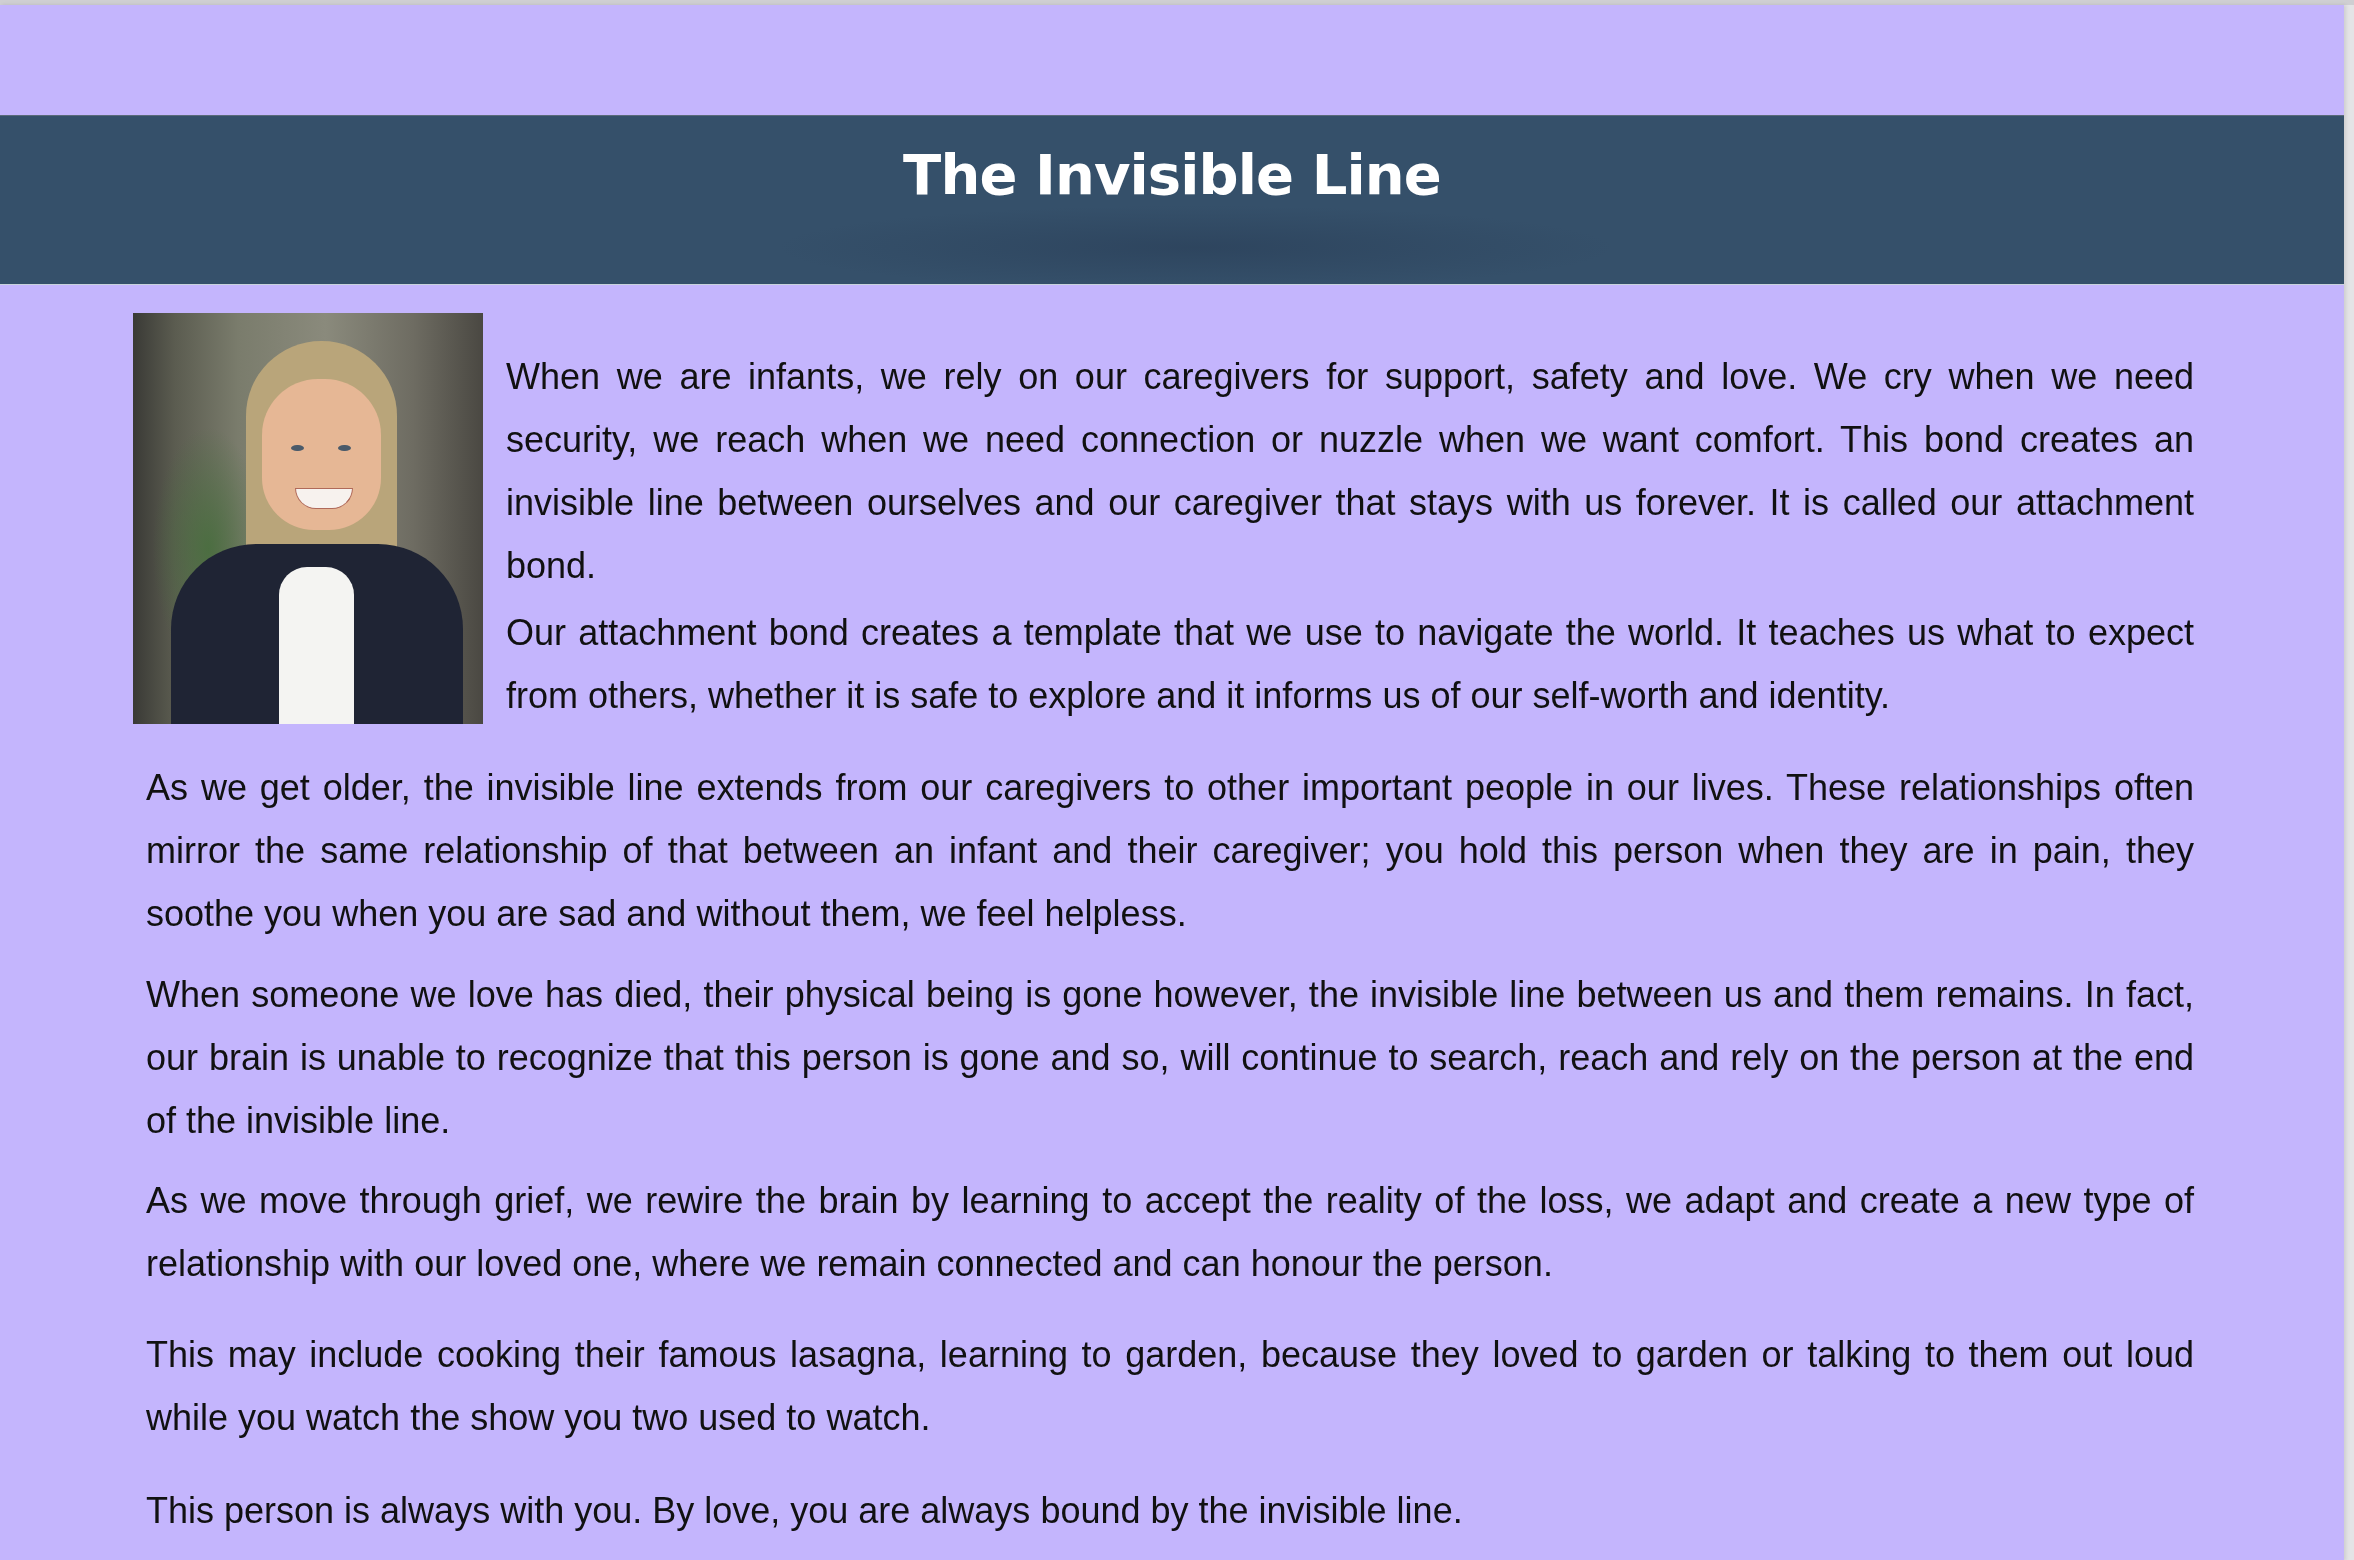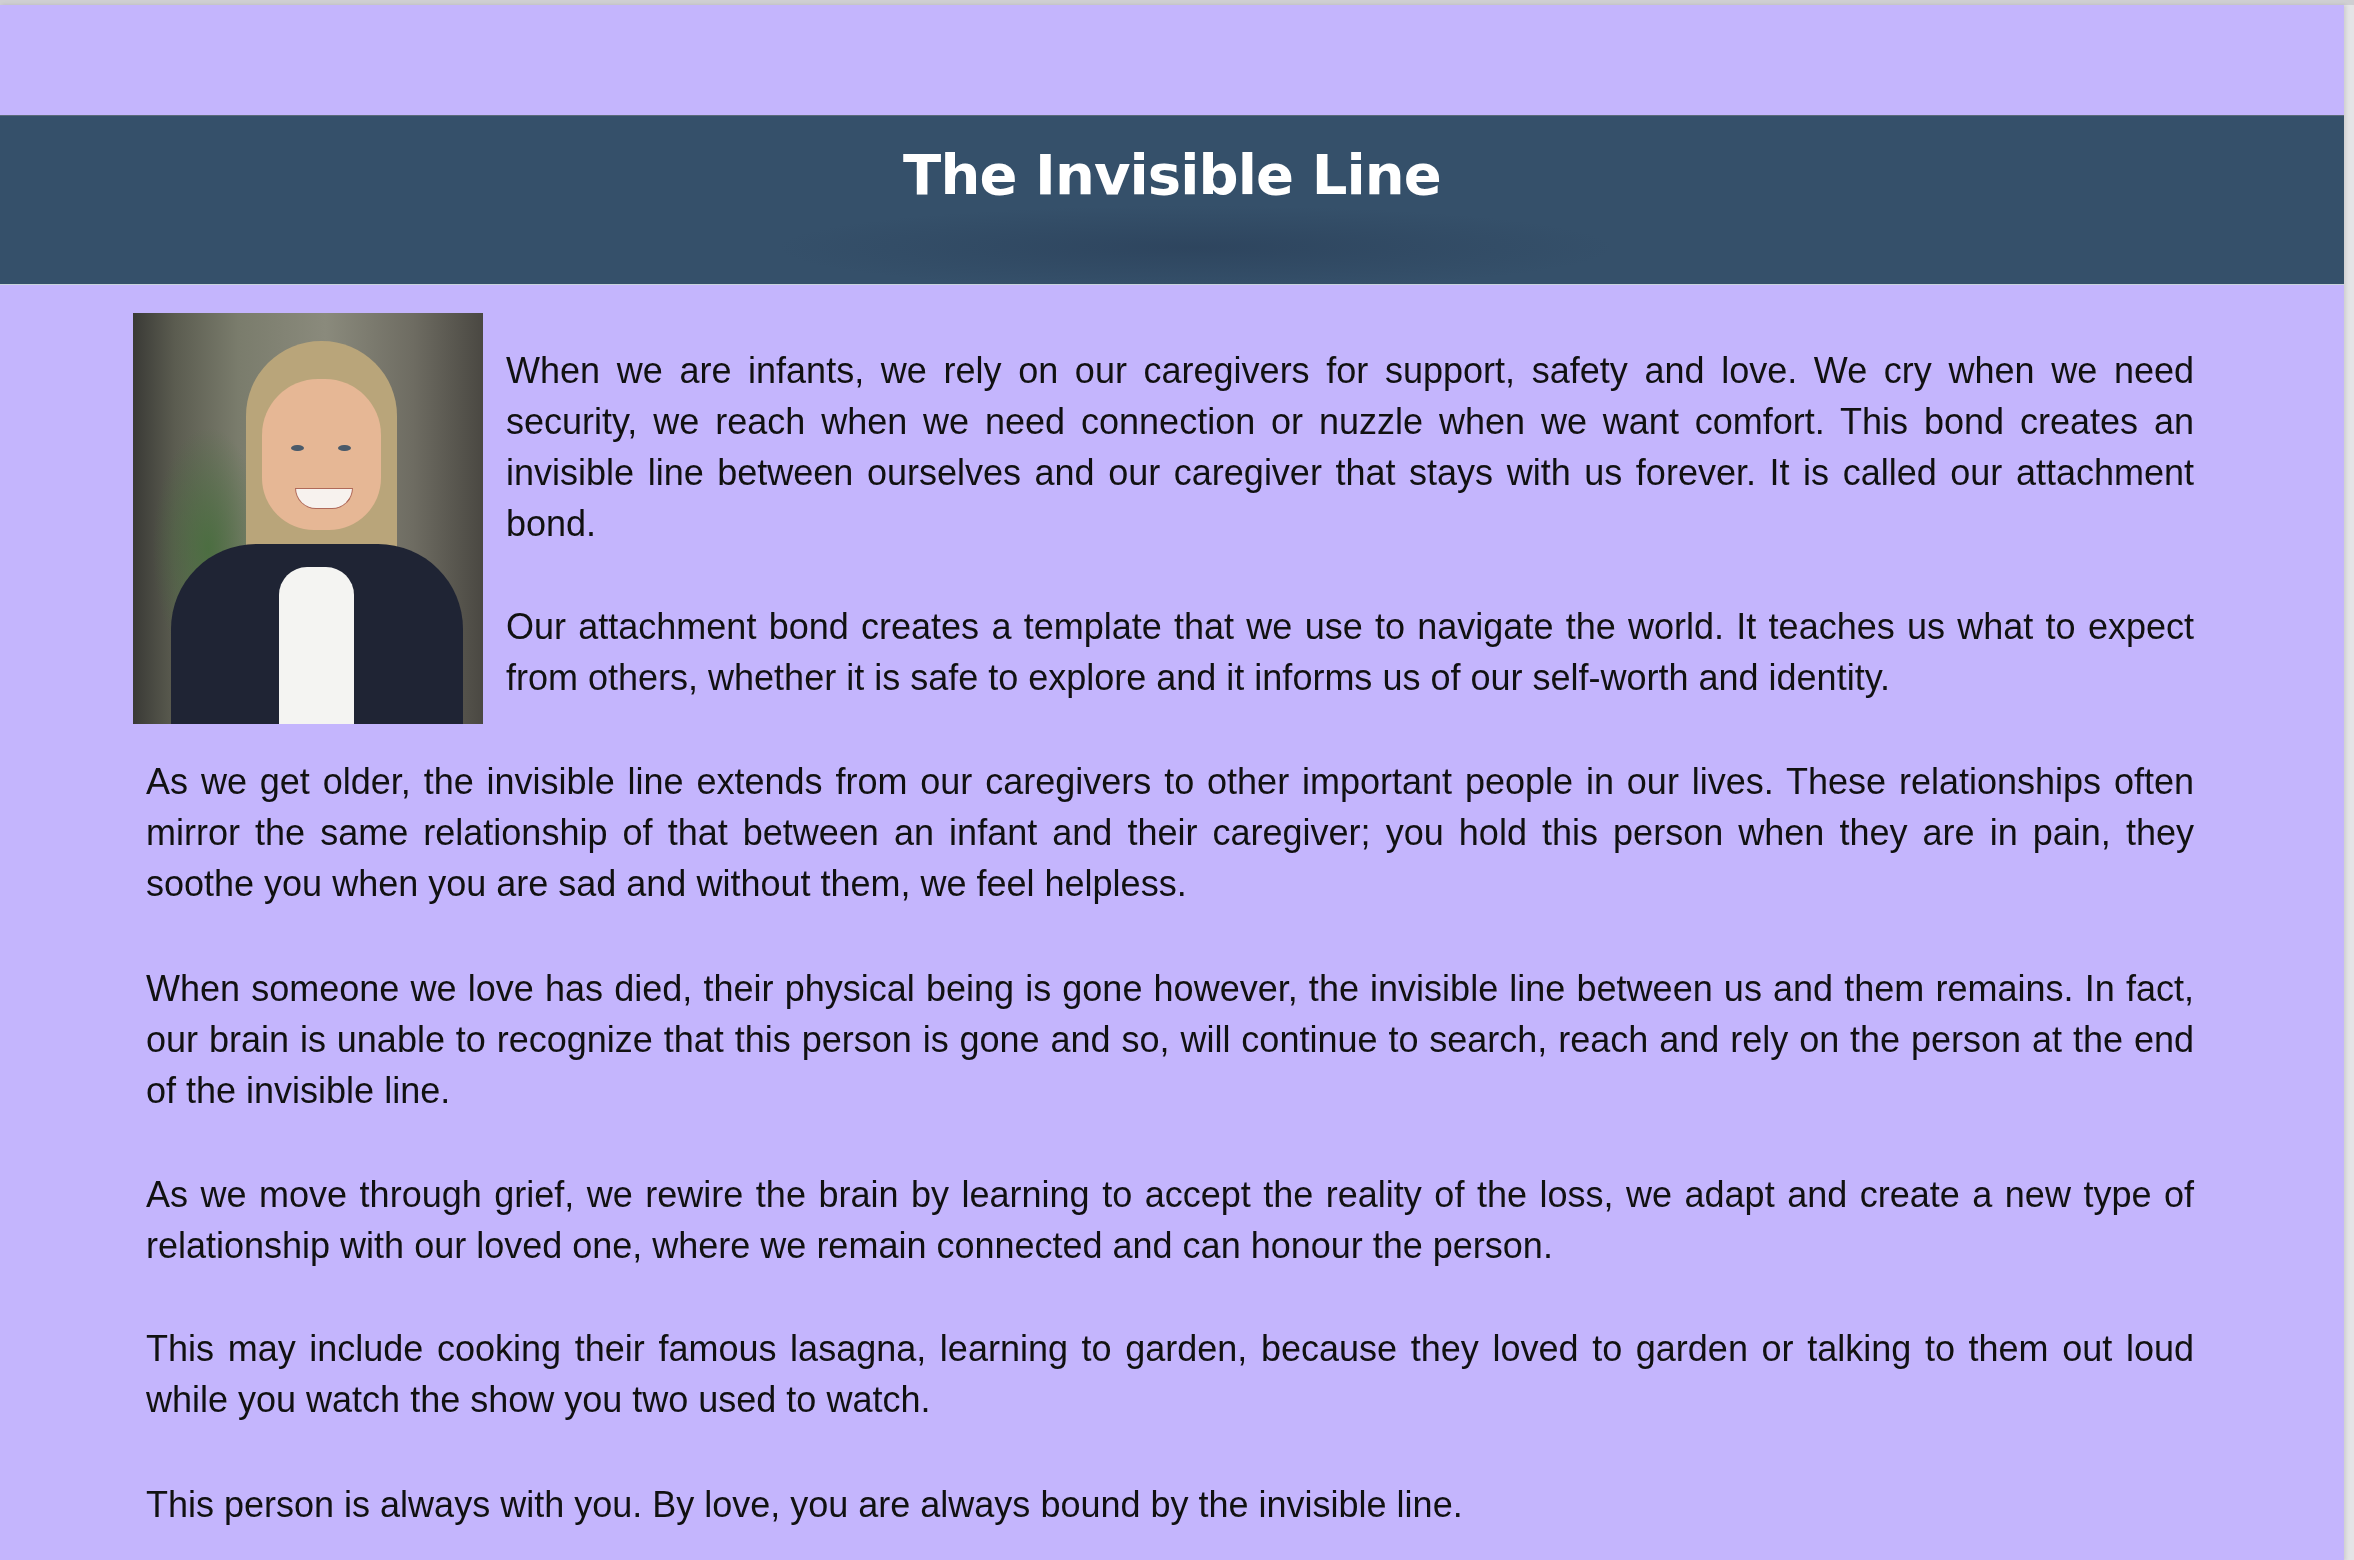--- a/index.html
+++ b/index.html
@@ -64,21 +64,21 @@
       position: absolute; left: 38px; top: 231px; width: 292px; height: 188px;
       background: #1f2434; border-radius: 85px 85px 0 0;
     }
     .photo .shirt {
       position: absolute; left: 146px; top: 254px; width: 75px; height: 169px;
       background: #f4f4f2; border-radius: 28px 28px 0 0;
     }
     .text {
       position: absolute; color: #111111;
       font-family: "Liberation Sans", "DejaVu Sans", sans-serif;
-      font-size: 36px; line-height: 51px;
+      font-size: 36px; line-height: 63px;
       text-align: justify;
       margin: 0;
     }
     .text.last-left { text-align-last: left; }
     #p1 { left: 506px; top: 340px; width: 1688px; }
     #p2 { left: 506px; top: 596px; width: 1688px; }
     #p3 { left: 146px; top: 751px; width: 2048px; }
     #p4 { left: 146px; top: 958px; width: 2048px; }
     #p5 { left: 146px; top: 1164px; width: 2048px; }
     #p6 { left: 146px; top: 1318px; width: 2048px; }

